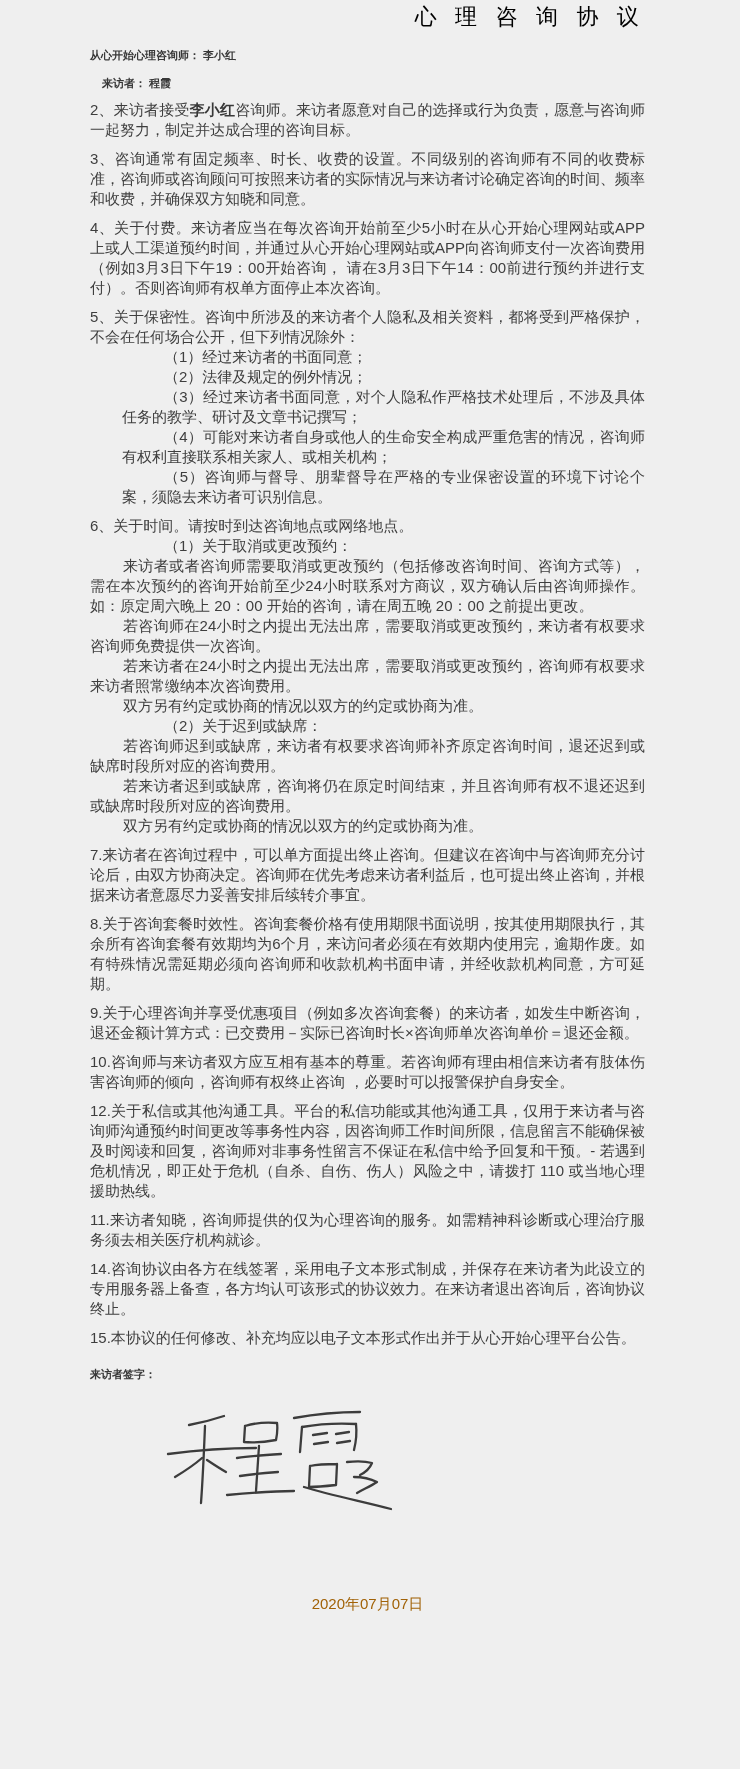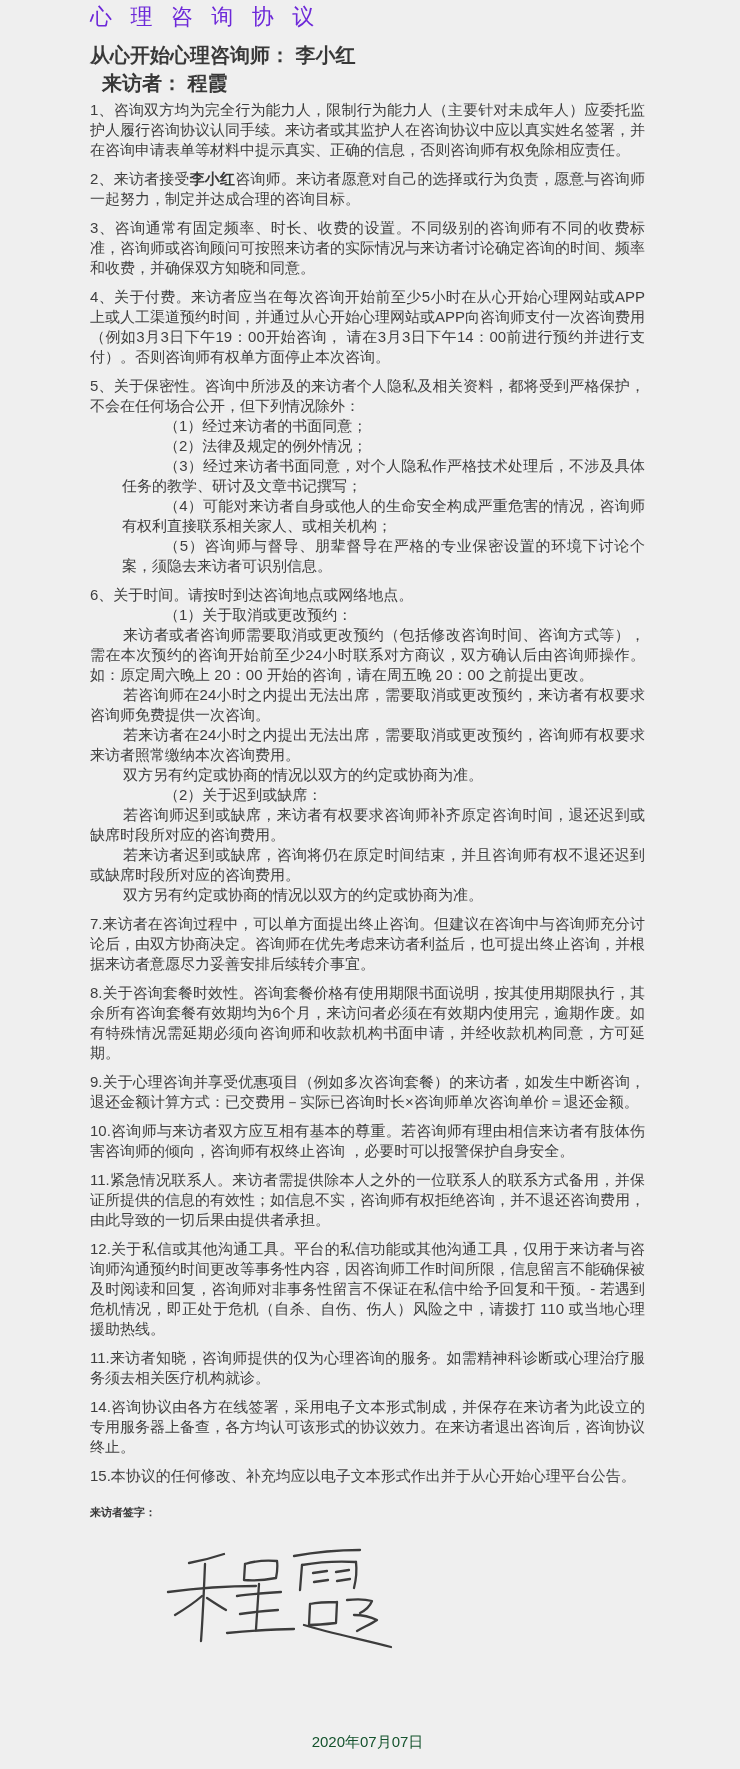--- a/index.html
+++ b/index.html
@@ -13,29 +13,29 @@
     height: 1769px;
     margin: 0 auto;
     box-sizing: border-box;
     padding: 2px 95px 0 90px;
     overflow: hidden;
     background: #efefef;
   }
   .title {
     font-size: 22px;
     font-weight: 400;
-    color: #6d28d9;
-    text-align: left;
+    color: #000000;
+    text-align: right;
     letter-spacing: 0.28em;
     line-height: 30px;
     margin: 0 0 13px 0;
     white-space: nowrap;
   }
   .hdr {
-    font-size: 20px;
+    font-size: 11px;
     font-weight: 700;
     line-height: 20px;
     color: #383838;
     margin: 0 0 8px 0;
   }
   .hdr.client { margin: 0 0 7px 12px; }
   .para {
     font-size: 15px;
     line-height: 20px;
     text-align: justify;
@@ -58,39 +58,38 @@
     stroke: #3c3c3c;
     stroke-width: 2.3;
     stroke-linecap: round;
     stroke-linejoin: round;
   }
   .date {
     text-align: center;
     font-size: 15px;
     line-height: 20px;
     margin-top: 70px;
-    color: #14532d;
+    color: #a16207;
   }
 </style>
 </head>
 <body>
 
 <div class="page">
 
   <h1 class="title">心 理 咨 询 协 议</h1>
 
   <div class="hdr">
     <span>从心开始心理咨询师： </span><span>李小红</span>
   </div>
 
   <div class="hdr client">
     <span>来访者： </span><span>程霞</span>
   </div>
 
-  <div class="para">1、咨询双方均为完全行为能力人，限制行为能力人（主要针对未成年人）应委托监护人履行咨询协议认同手续。来访者或其监护人在咨询协议中应以真实姓名签署，并在咨询申请表单等材料中提示真实、正确的信息，否则咨询师有权免除相应责任。</div>
 
   <div class="para">
     <span>2、来访者接受</span><b>李小红</b><span>咨询师。来访者愿意对自己的选择或行为负责，愿意与咨询师一起努力，制定并达成合理的咨询目标。</span>
   </div>
 
   <div class="para">3、咨询通常有固定频率、时长、收费的设置。不同级别的咨询师有不同的收费标准，咨询师或咨询顾问可按照来访者的实际情况与来访者讨论确定咨询的时间、频率和收费，并确保双方知晓和同意。</div>
 
   <div class="para">4、关于付费。来访者应当在每次咨询开始前至少5小时在从心开始心理网站或APP上或人工渠道预约时间，并通过从心开始心理网站或APP向咨询师支付一次咨询费用（例如3月3日下午19：00开始咨询， 请在3月3日下午14：00前进行预约并进行支付）。否则咨询师有权单方面停止本次咨询。</div>
 
   <div class="para">
@@ -112,21 +111,20 @@
     <div class="item">（2）关于迟到或缺席：</div>
     <div class="sub">若咨询师迟到或缺席，来访者有权要求咨询师补齐原定咨询时间，退还迟到或缺席时段所对应的咨询费用。</div>
     <div class="sub">若来访者迟到或缺席，咨询将仍在原定时间结束，并且咨询师有权不退还迟到或缺席时段所对应的咨询费用。</div>
     <div class="sub">双方另有约定或协商的情况以双方的约定或协商为准。</div>
   </div>
 
   <div class="para">7.来访者在咨询过程中，可以单方面提出终止咨询。但建议在咨询中与咨询师充分讨论后，由双方协商决定。咨询师在优先考虑来访者利益后，也可提出终止咨询，并根据来访者意愿尽力妥善安排后续转介事宜。</div>
   <div class="para">8.关于咨询套餐时效性。咨询套餐价格有使用期限书面说明，按其使用期限执行，其余所有咨询套餐有效期均为6个月，来访问者必须在有效期内使用完，逾期作废。如有特殊情况需延期必须向咨询师和收款机构书面申请，并经收款机构同意，方可延期。</div>
   <div class="para">9.关于心理咨询并享受优惠项目（例如多次咨询套餐）的来访者，如发生中断咨询，退还金额计算方式：已交费用－实际已咨询时长×咨询师单次咨询单价＝退还金额。</div>
   <div class="para">10.咨询师与来访者双方应互相有基本的尊重。若咨询师有理由相信来访者有肢体伤害咨询师的倾向，咨询师有权终止咨询 ，必要时可以报警保护自身安全。</div>
-  <div class="para">11.紧急情况联系人。来访者需提供除本人之外的一位联系人的联系方式备用，并保证所提供的信息的有效性；如信息不实，咨询师有权拒绝咨询，并不退还咨询费用，由此导致的一切后果由提供者承担。</div>
   <div class="para">12.关于私信或其他沟通工具。平台的私信功能或其他沟通工具，仅用于来访者与咨询师沟通预约时间更改等事务性内容，因咨询师工作时间所限，信息留言不能确保被及时阅读和回复，咨询师对非事务性留言不保证在私信中给予回复和干预。- 若遇到危机情况，即正处于危机（自杀、自伤、伤人）风险之中，请拨打 110 或当地心理援助热线。</div>
   <div class="para">11.来访者知晓，咨询师提供的仅为心理咨询的服务。如需精神科诊断或心理治疗服务须去相关医疗机构就诊。</div>
   <div class="para">14.咨询协议由各方在线签署，采用电子文本形式制成，并保存在来访者为此设立的专用服务器上备查，各方均认可该形式的协议效力。在来访者退出咨询后，咨询协议终止。</div>
   <div class="para">15.本协议的任何修改、补充均应以电子文本形式作出并于从心开始心理平台公告。</div>
 
   <div class="sig-label">来访者签字：</div>
 
   <div class="signature">
     <svg width="240" height="118" viewBox="0 0 240 118" aria-label="handwritten signature">
 

